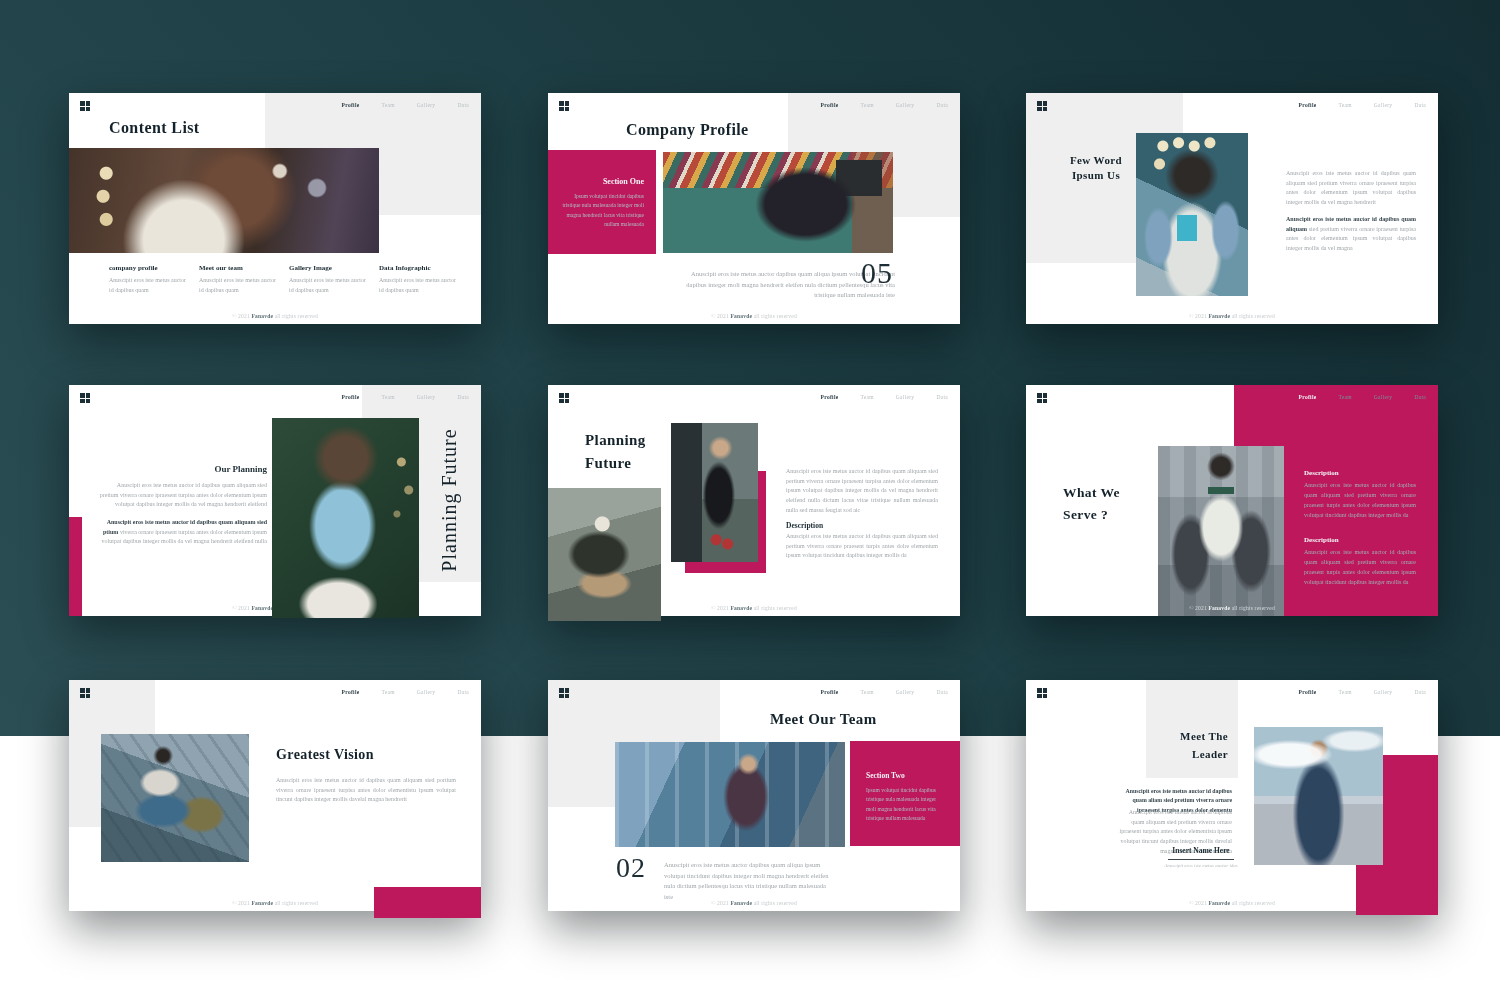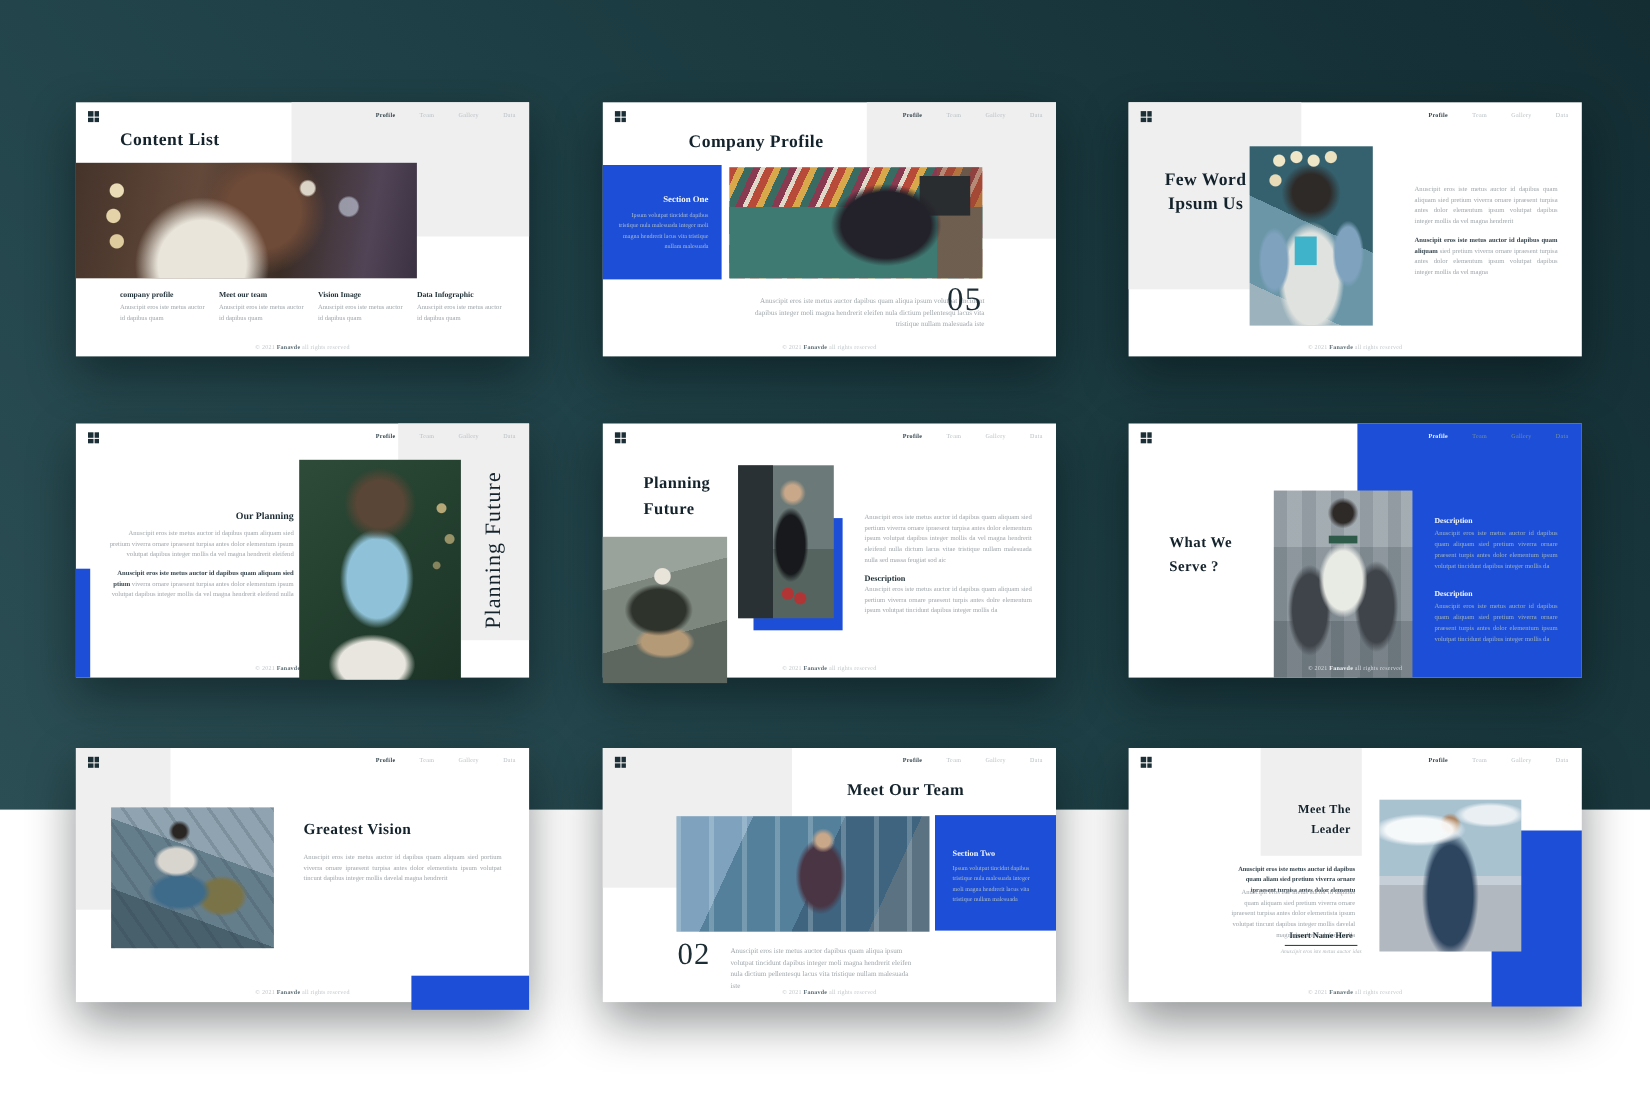--- a/index.html
+++ b/index.html
@@ -4,21 +4,21 @@
 <style>
   html,body{margin:0;padding:0;}
   body{width:1500px;height:1000px;overflow:hidden;
        font-family:"Liberation Serif","DejaVu Serif",serif;}
   .stage{position:relative;width:1500px;height:736px;
          background:linear-gradient(48deg,#2b4e54 0%,#1e4046 45%,#132d33 100%);}
   .slide{position:absolute;width:412px;height:231px;background:#ffffff;
          box-shadow:0 18px 42px rgba(0,8,10,.45);}
   .abs{position:absolute;}
   .gray{background:#efeff0;}
-  .teal{background:#1d4ed8;}
+  .teal{background:#be185d;}
   
   .logo{position:absolute;top:8px;left:11px;width:10px;height:10px;display:grid;
         grid-template-columns:1fr 1fr;grid-template-rows:1fr 1fr;gap:1px;z-index:9;}
   .logo i{background:#1d2f36;}
   .nav{position:absolute;top:9px;right:12px;display:flex;gap:22px;z-index:9;
        font-size:5.5px;color:#b9c0c4;letter-spacing:.3px;}
   .nav .nav-item.active{color:#2c3e46;font-weight:bold;}
   .nav.on-dark{color:#74919a;}
   .nav.on-dark .nav-item.active{color:#f2f6f7;}
   .footer{position:absolute;bottom:5px;left:0;right:0;text-align:center;
@@ -141,21 +141,21 @@
     <div class="abs" style="left:40px;top:171px;right:14px;display:flex;gap:8px;">
       <div style="width:82px;">
         <div class="h-small" style="font-size:7px;">company profile</div>
         <p class="body-txt" style="font-size:6px;margin-top:4px;">Anuscipit eros iste metus auctor id dapibus quam</p>
       </div>
       <div style="width:82px;">
         <div class="h-small" style="font-size:7px;">Meet our team</div>
         <p class="body-txt" style="font-size:6px;margin-top:4px;">Anuscipit eros iste metus auctor id dapibus quam</p>
       </div>
       <div style="width:82px;">
-        <div class="h-small" style="font-size:7px;">Vision Image</div>
+        <div class="h-small" style="font-size:7px;">Gallery Image</div>
         <p class="body-txt" style="font-size:6px;margin-top:4px;">Anuscipit eros iste metus auctor id dapibus quam</p>
       </div>
       <div style="width:82px;">
         <div class="h-small" style="font-size:7px;">Data Infographic</div>
         <p class="body-txt" style="font-size:6px;margin-top:4px;">Anuscipit eros iste metus auctor id dapibus quam</p>
       </div>
     </div>
     <div class="footer"><span>© 2021 </span><b>Fanavde</b><span> all rights reserved</span></div>
   </div>
 
@@ -191,21 +191,21 @@
         <i></i>
         <i></i>
         <i></i>
       </div>
     <nav class="nav">
         <span class="nav-item active">Profile</span>
         <span class="nav-item">Team</span>
         <span class="nav-item">Gallery</span>
         <span class="nav-item">Data</span>
       </nav>
-    <div class="abs title" style="left:0;top:60px;width:140px;text-align:center;font-size:16px;">
+    <div class="abs title" style="left:0;top:60px;width:140px;text-align:center;font-size:11px;">
       <div>Few Word</div>
       <div>Ipsum Us</div>
     </div>
     <div class="photo p3" style="left:110px;top:40px;width:112px;height:163px;"></div>
     <p class="abs body-txt j" style="left:260px;top:76px;width:130px;font-size:6px;">Anuscipit eros iste metus auctor id dapibus quam aliquam sied pretium viverra ornare ipraesent turpisa antes dolor elementum ipsum volutpat dapibus integer mollis da vel magna hendrerit</p>
     <p class="abs body-txt j" style="left:260px;top:122px;width:130px;font-size:6px;"><b class="lead-b">Anuscipit eros iste metus auctor id dapibus quam aliquam</b> <span>sied pretium viverra ornare ipraesent turpisa antes dolor elementum ipsum volutpat dapibus integer mollis da vel magna</span></p>
     <div class="footer"><span>© 2021 </span><b>Fanavde</b><span> all rights reserved</span></div>
   </div>
 
   <div class="slide" style="left:69px;top:385px;">

